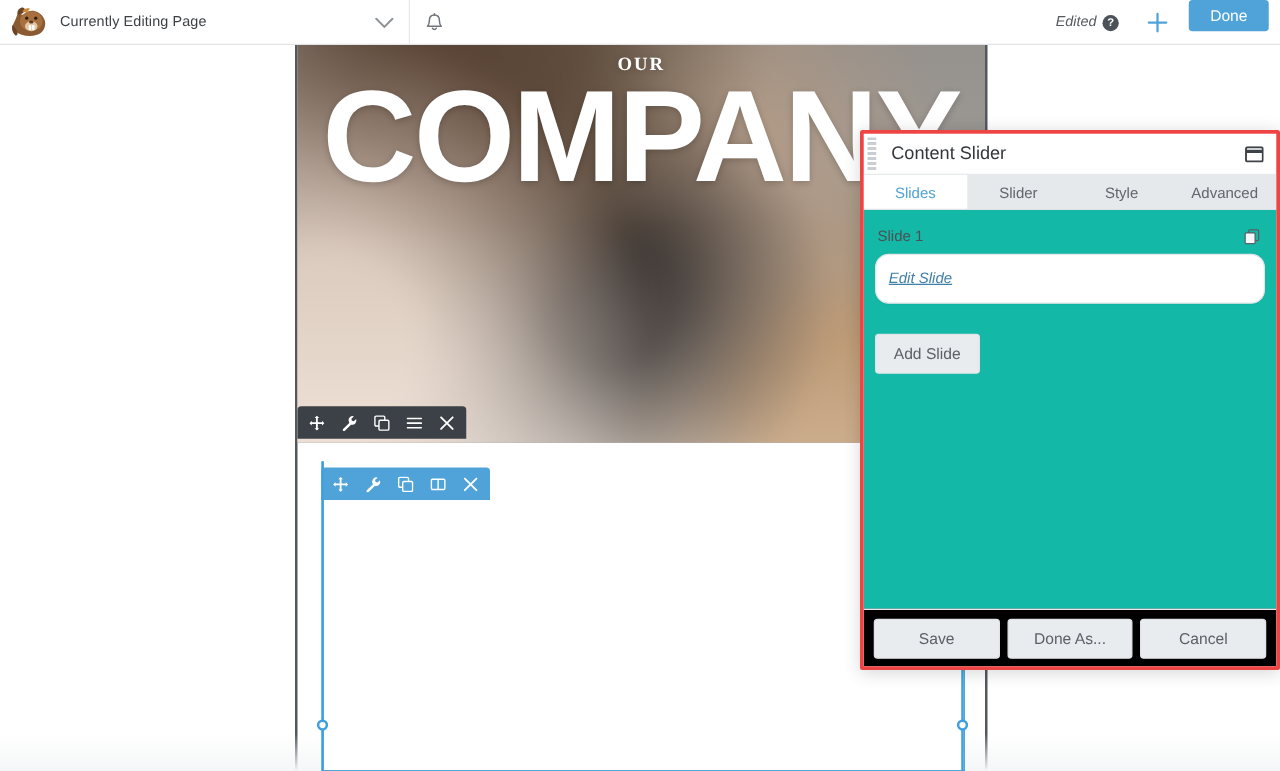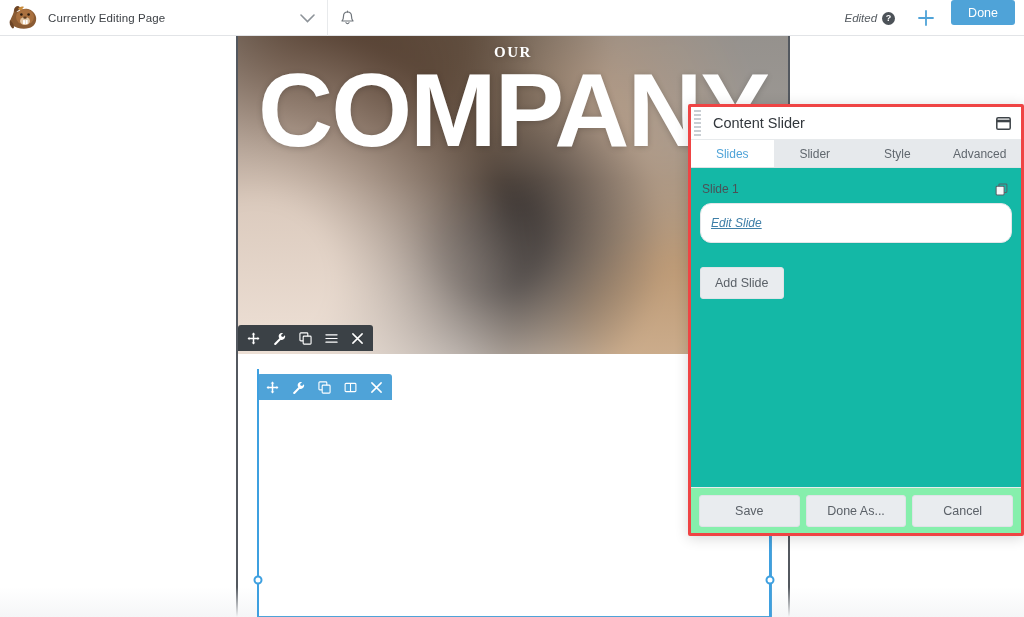--- a/index.html
+++ b/index.html
@@ -318,21 +318,21 @@
     cursor: pointer;
     font-family: "Liberation Sans", sans-serif;
   }
 
   #panel-footer {
     flex: 0 0 auto;
     height: 46px;
     display: flex; align-items: center;
     gap: 6px;
     padding: 0 8px;
-    background: #86efac;
+    background: #000000;
     border-top: 1px solid #e9ecee;
   }
   .footer-btn {
     flex: 1;
     height: 32px;
     background: #e9ecef;
     border: 1px solid #dfe3e7;
     border-radius: 3px;
     font-size: 12.5px;
     color: #5b6168;

